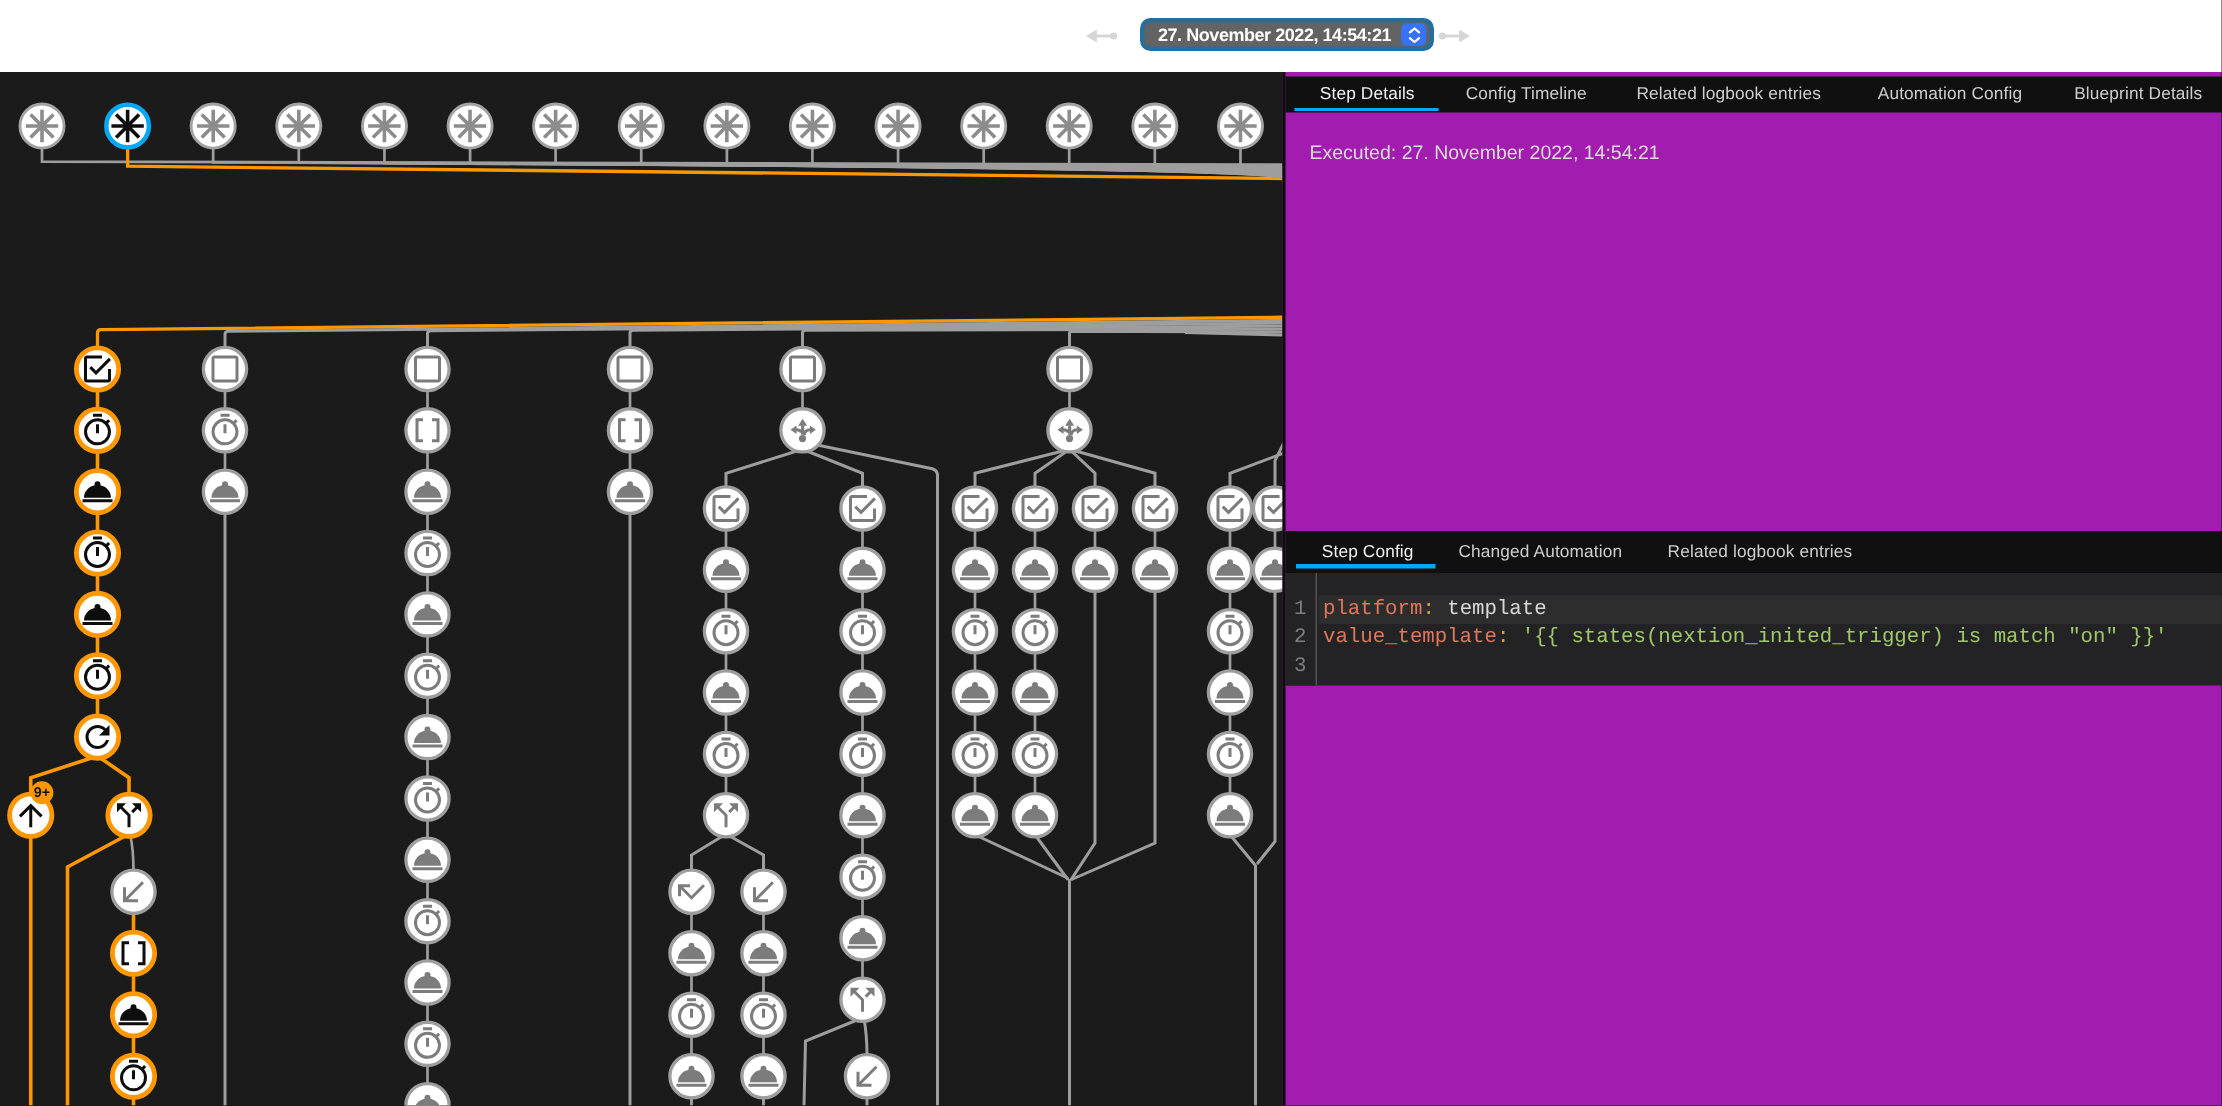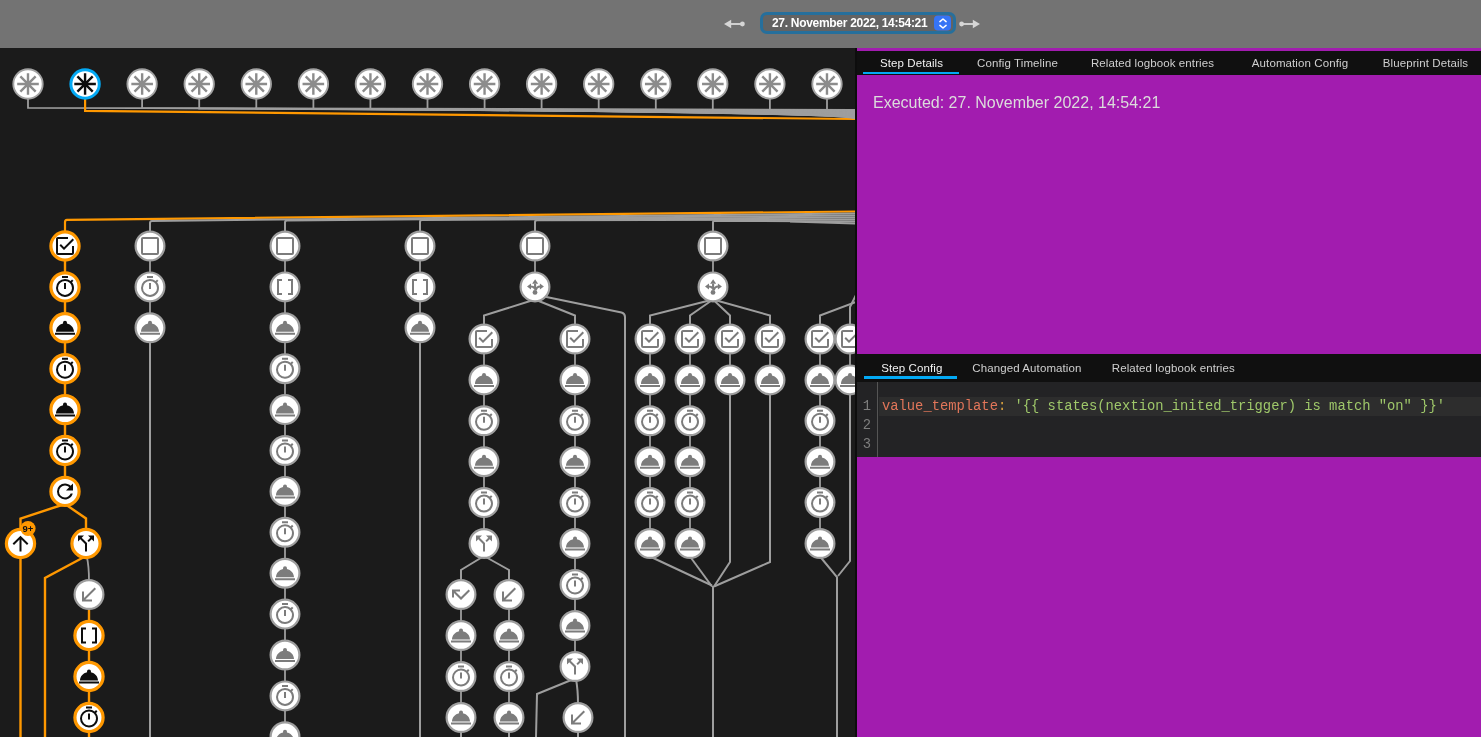--- a/index.html
+++ b/index.html
@@ -1,29 +1,29 @@
 <!DOCTYPE html>
 <html><head><meta charset="utf-8"><style>
 * { margin:0; padding:0; box-sizing:border-box; }
 html,body { width:1481px; height:737px; background:#1b1b1b; overflow:hidden;
   font-family:"Liberation Sans", sans-serif; }
-.topbar { position:absolute; left:0; top:0; width:1481px; height:48px; background:#737373; z-index:5;padding-left:25px; }
+.topbar { position:absolute; left:0; top:0; width:1481px; height:48px; background:#ffffff; z-index:5;padding-left:25px; }
 .select { position:absolute; left:760px; top:12px; width:196px; height:22px; background:#636363;
   border:3px solid #266f9c; border-radius:7px; display:flex; align-items:center; }
 .seltext { color:#fff; font-size:12px; font-weight:700; margin-left:9px; letter-spacing:-.3px; white-space:nowrap; }
 .stepper { position:absolute; right:2px; top:50%; transform:translateY(-50%); width:17px; height:15px;
   background:#3674f5; border-radius:4px; display:flex; align-items:center; justify-content:center; }
 .panel { position:absolute; left:855px; top:48px; width:626px; height:689px; background:#a21caf;
   border-left:2px solid #0d0d0d; z-index:4; }
 .tbar { position:absolute; left:0; width:626px; height:24px; background:#101010; }
 .tab { position:absolute; top:50%; transform:translate(-50%,-50%); color:#cfcfcf; font-size:11.5px;
   letter-spacing:.1px; white-space:nowrap; }
 .tab.on { color:#f2f2f2; }
 .ul { position:absolute; height:2.6px; background:#03a9f4; }
-.exec { position:absolute; left:16px; top:46px; color:#dcdcdc; font-size:16px; }
+.exec { position:absolute; left:16px; top:46px; color:#dcdcdc; font-size:13px; }
 .editor { position:absolute; left:0; top:334px; width:626px; height:75px; background:#232325;
   font-family:"Liberation Mono", monospace; font-size:13.8px; }
 .hl { position:absolute; left:22px; top:14.5px; width:604px; height:19px; background:#2d2d2d; }
 .gut { position:absolute; left:0; top:0; width:21px; height:75px; background:#232325; border-right:1px solid #555; }
 .gut span { position:absolute; right:6px; height:19px; line-height:19px; color:#7e7e7e; }
 .code { position:absolute; left:25px; top:14.5px; }
 .cl { height:19px; line-height:19px; white-space:pre; color:#d9d9d9; }
 .k { color:#e2765a; } .c { color:#d9a13e; } .v { color:#d9d9d9; } .s { color:#9fc86a; }
 text { user-select:none; }
 </style></head><body>
@@ -795,15 +795,16 @@
       <i class="ul" style="left:7px;top:22px;width:93px"></i>
     </div>
   <div class="editor">
     <div class="hl"></div>
     <div class="gut">
         <span style="top:14.5px">1</span>
         <span style="top:33.5px">2</span>
         <span style="top:52.5px">3</span>
       </div>
     <div class="code">
+      <div class="cl"><span class="k">platform</span><span class="c">:</span> <span class="v">template</span></div>
       <div class="cl"><span class="k">value_template</span><span class="c">:</span> <span class="s">'{{ states(nextion_inited_trigger) is match "on" }}'</span></div>
     </div>
   </div>
 </div>
 </body></html>

